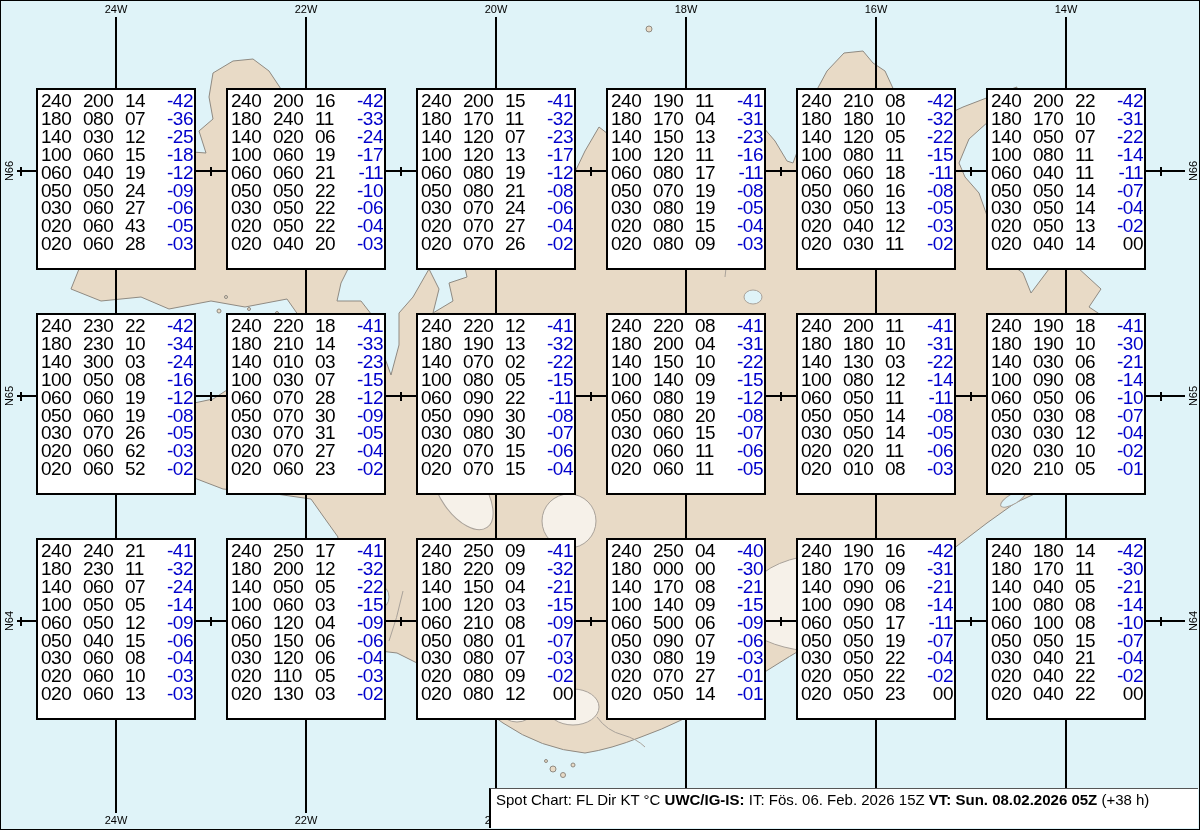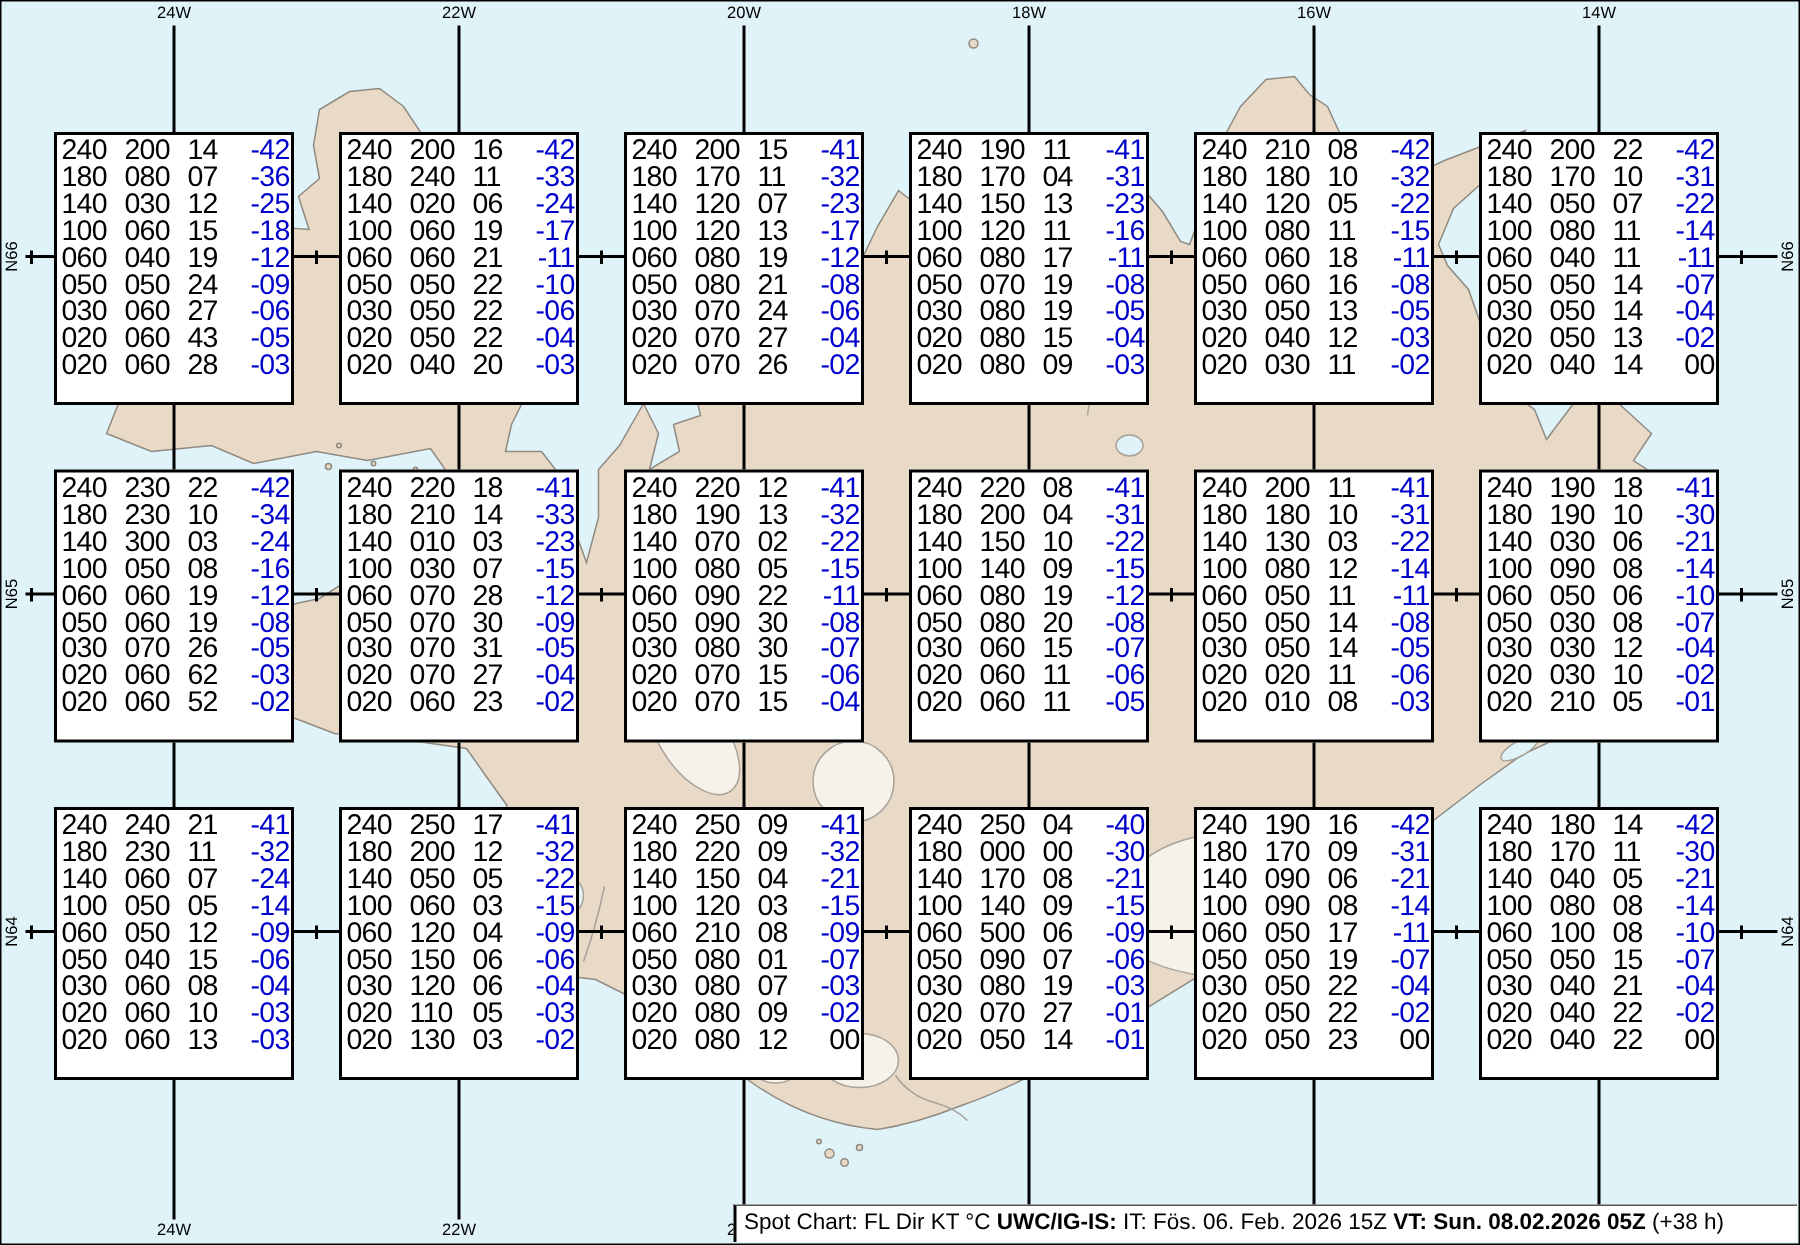--- a/index.html
+++ b/index.html
@@ -26,21 +26,21 @@
     padding:2px 0 0 3px;white-space:nowrap;overflow:hidden;
     font-size:19px;line-height:17.9px;letter-spacing:-0.5px;color:#000;
   }
   .spot-row{display:flex;}
   .c-fl{display:inline-block;width:42px;}
   .c-dir{display:inline-block;width:42px;}
   .c-kt{display:inline-block;width:31px;}
   .c-tmp{display:inline-block;width:37px;text-align:right;color:#0000cc;}
   .c-tmp.zero{color:#000;}
   #status-bar{
-    position:absolute;left:488px;right:1px;bottom:1px;height:25px;z-index:5;
+    position:absolute;left:488px;right:1px;bottom:1px;height:40px;z-index:5;
     background:#ffffff;border-left:2px solid #000;border-top:1px solid #555;
     box-sizing:border-box;font-size:15px;line-height:21px;color:#000;
     padding-left:5px;white-space:nowrap;overflow:hidden;
   }
   #status-bar .seg-bold{font-weight:bold;}
 </style>
 </head>
 <body>
 
 <div id="frame">

